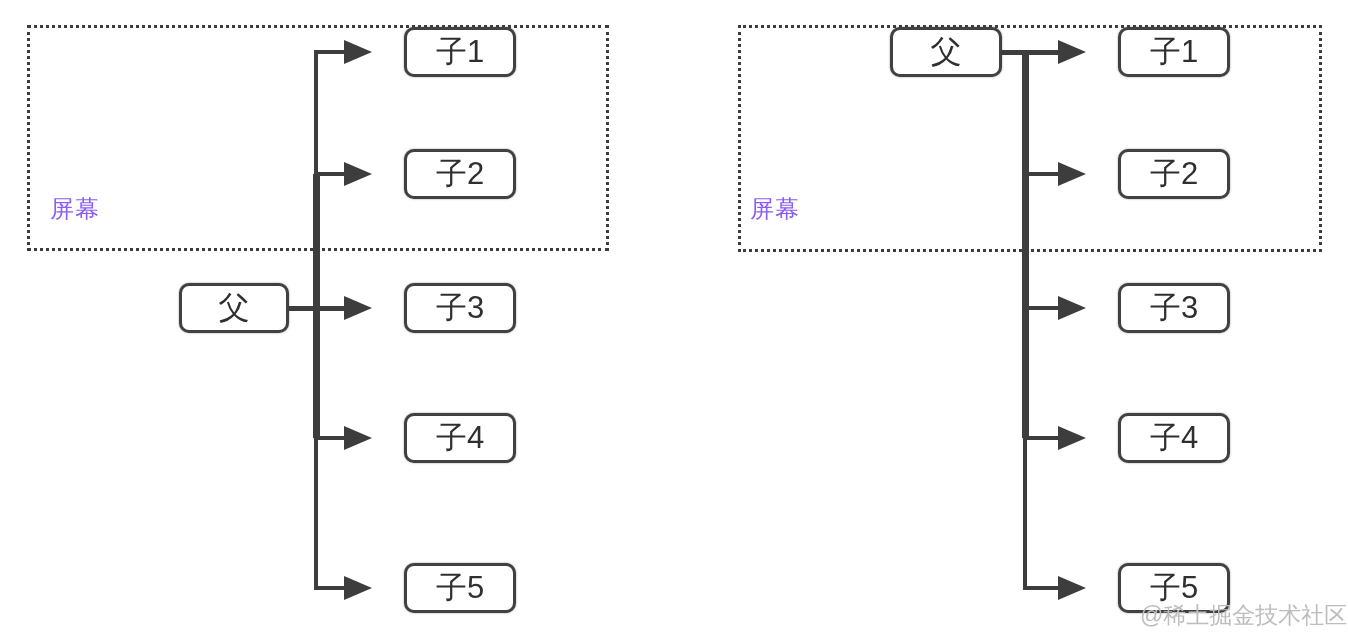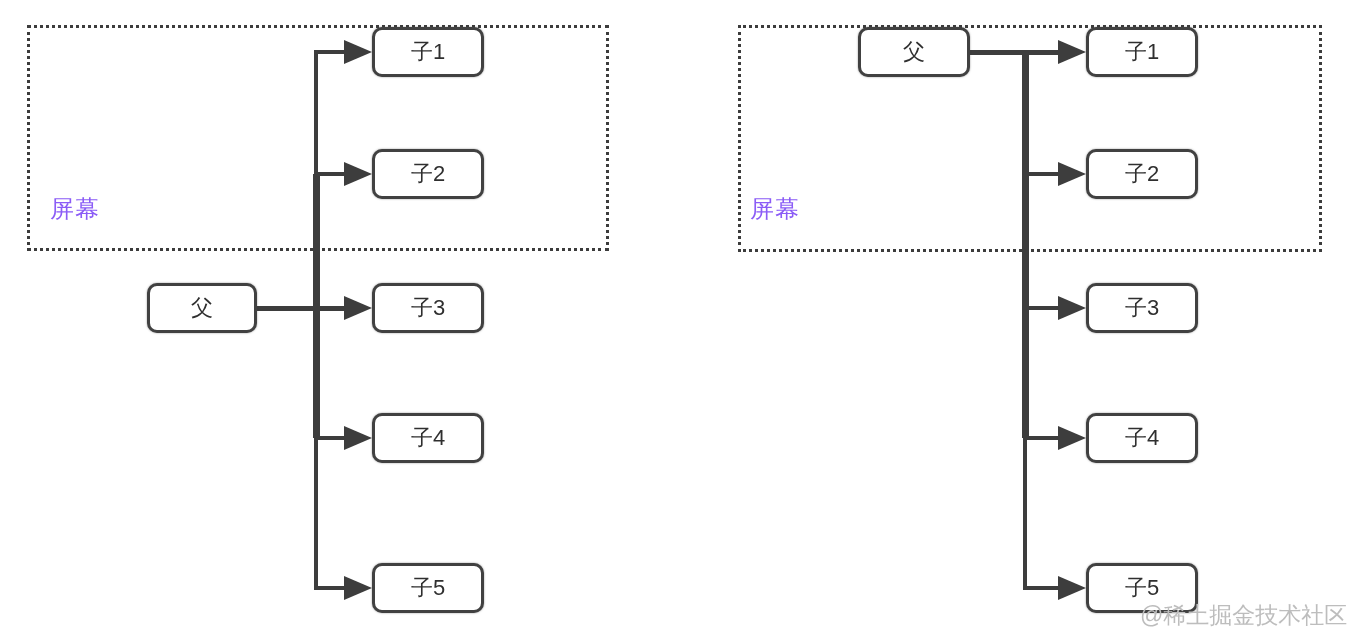--- a/index.html
+++ b/index.html
@@ -33,23 +33,24 @@
     width: 112px;
     height: 50px;
     box-sizing: border-box;
     background: #ffffff;
     border: 3px solid #414141;
     border-radius: 10px;
     box-shadow: 0 0 2px rgba(60,60,60,0.55);
     display: flex;
     align-items: center;
     justify-content: center;
-    font-size: 22px;
+    font-size: 31px;
     color: #2f2f2f;
     z-index: 3;
+    margin-left: 32px;
   }
   .node.parent-left { width: 110px; }
   .line {
     position: absolute;
     background: #3d3d3d;
     z-index: 1;
   }
   .arrow {
     position: absolute;
     width: 0;

